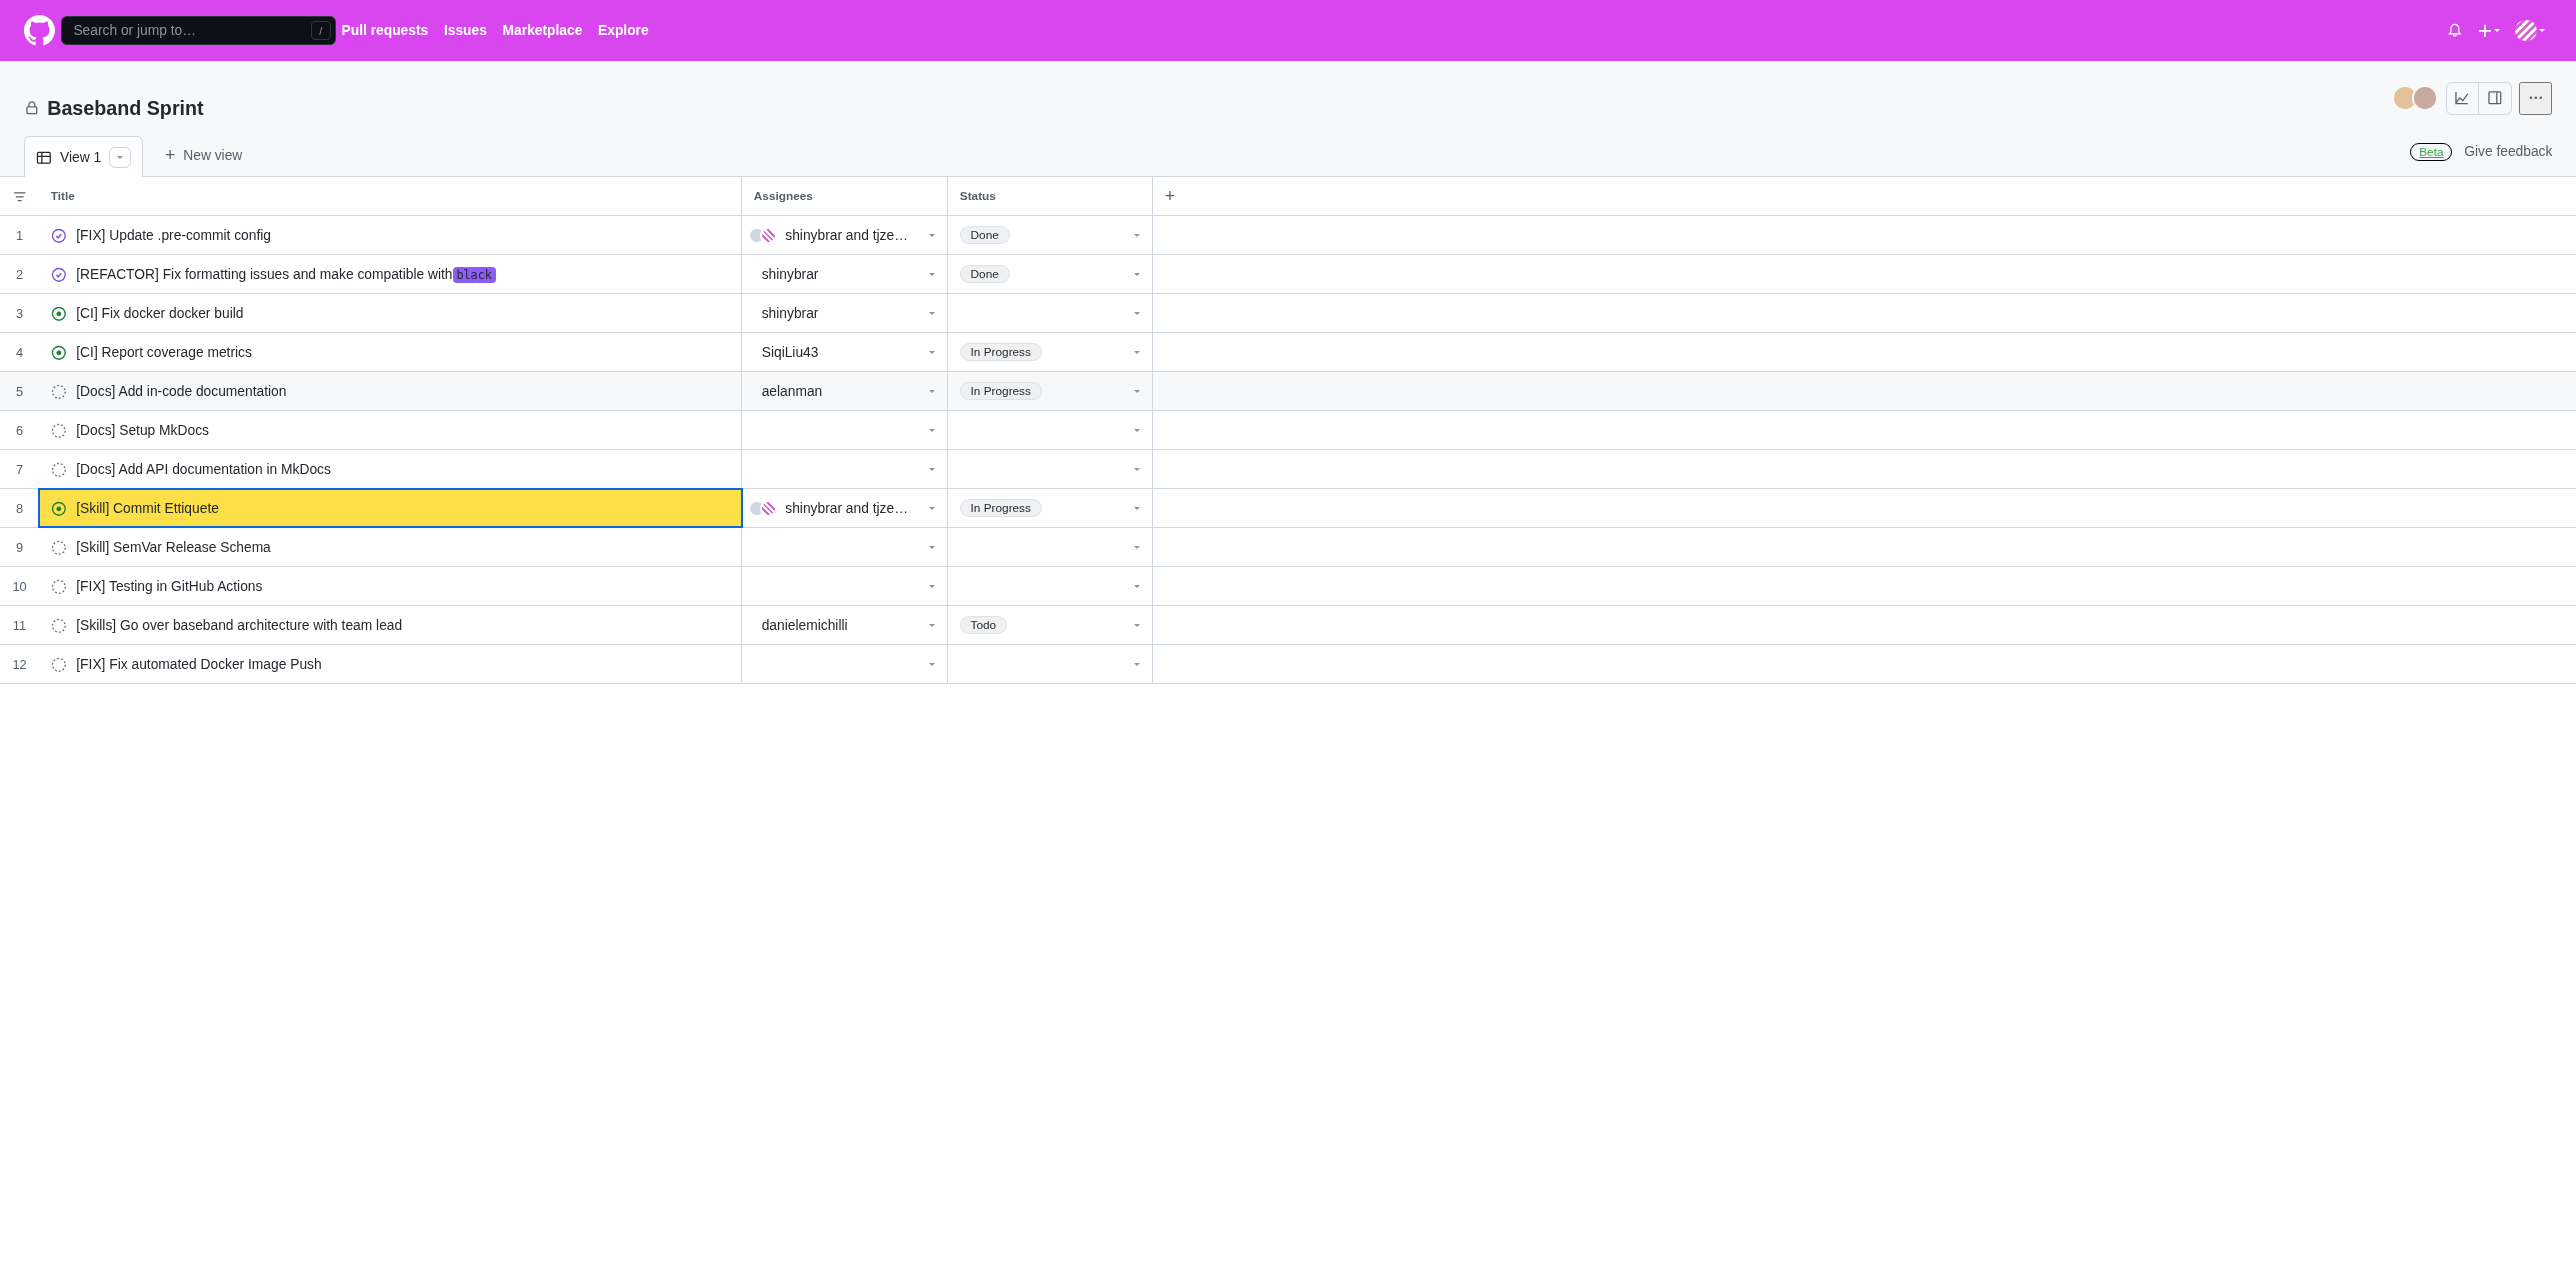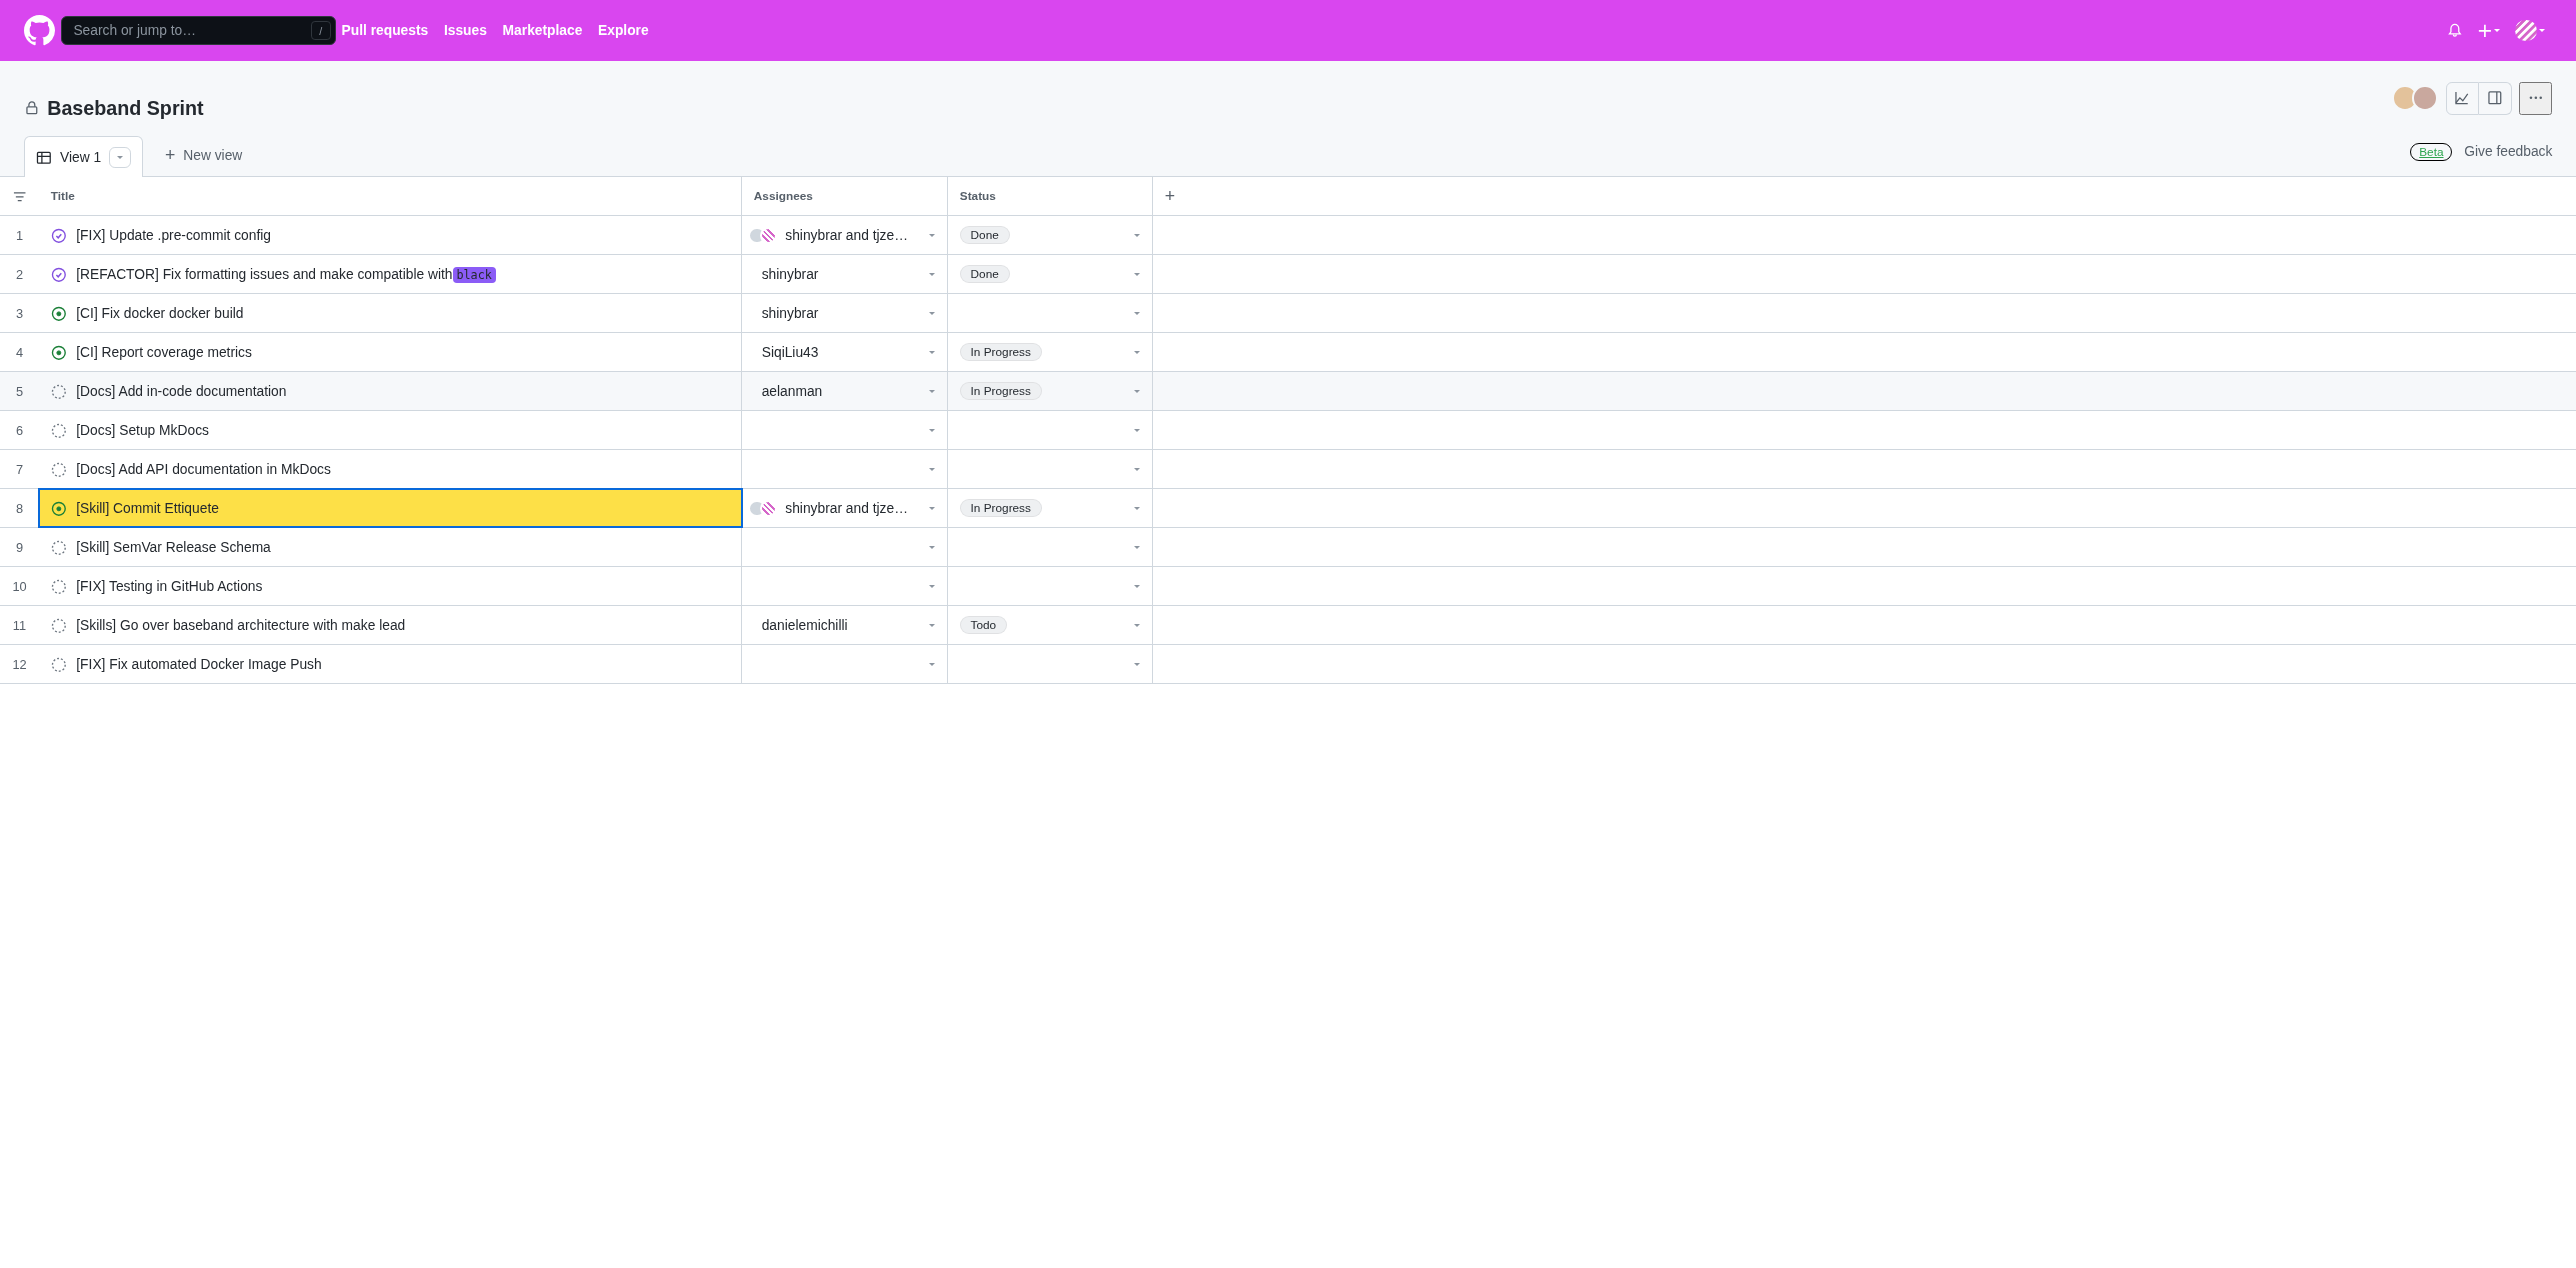--- a/index.html
+++ b/index.html
@@ -504,21 +504,21 @@
         <div></div>
       </div>
       <div class="data-row">
         <div class="cell-num">11</div>
         <div class="cell-title">
           <span class="ic ic-issue-draft">
             <svg width="15.7" height="15.7" viewBox="0 0 16 16" fill="none">
               <circle cx="8" cy="8" r="6.5" stroke-width="1.4" stroke-dasharray="2 2"></circle>
             </svg>
           </span>
-          <span>[Skills] Go over baseband architecture with make lead</span>
+          <span>[Skills] Go over baseband architecture with team lead</span>
         </div>
         <div class="cell-assignees">
           <span class=""><span class="assignee-av purple"></span></span>
           <span>danielemichilli</span>
           <span class="mini-caret"></span>
         </div>
         <div class="cell-status">
           <span class="status-pill">Todo</span>
           <span class="mini-caret"></span>
         </div>

